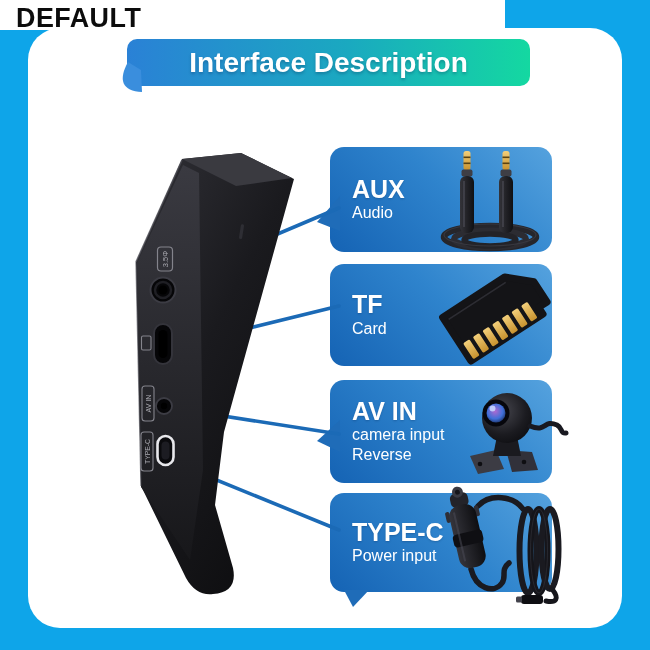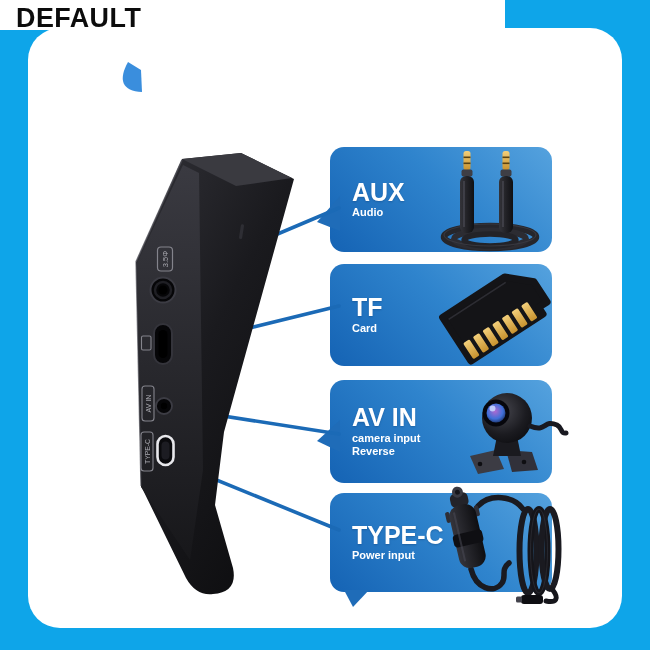--- a/index.html
+++ b/index.html
@@ -15,33 +15,36 @@
   .banner-title{color:#ffffff;font-size:28px;font-weight:700;text-shadow:0 2px 3px rgba(10,40,80,.30);}
   .panel{position:absolute;left:330px;width:222px;border-radius:14px;
          background:linear-gradient(45deg,#1563b4 0%,#2f84cd 55%,#55a2de 100%);
          color:#fff;display:flex;flex-direction:column;justify-content:center;
          padding-left:22px;box-sizing:border-box;z-index:2;}
   #panel-aux{top:147px;height:105px;}
   #panel-tf{top:264px;height:102px;}
   #panel-avin{top:380px;height:103px;}
   #panel-typec{top:493px;height:99px;}
   .panel-title{font-size:25px;font-weight:700;line-height:1.1;text-shadow:0 1px 2px rgba(0,30,70,.25);}
-  .panel-sub{font-size:11px;font-weight:700;line-height:1.25;}
+  .panel-sub{font-size:16px;font-weight:400;line-height:1.25;}
   .panel-sub:empty{display:none;}
   .art{position:absolute;left:0;top:0;width:650px;height:650px;z-index:3;pointer-events:none;}
 </style>
 </head>
 <body>
 
 <div class="stage">
 
   <div class="top-white"></div>
   <div class="card"></div>
   <div class="brand">DEFAULT</div>
 
+  <div class="banner">
+    <span class="banner-title">Interface Description</span>
+  </div>
 
   <div class="panel" id="panel-aux">
     <div class="panel-title">AUX</div>
     <div class="panel-sub">Audio</div>
 
   </div>
   <div class="panel" id="panel-tf">
     <div class="panel-title">TF</div>
     <div class="panel-sub">Card</div>
 

